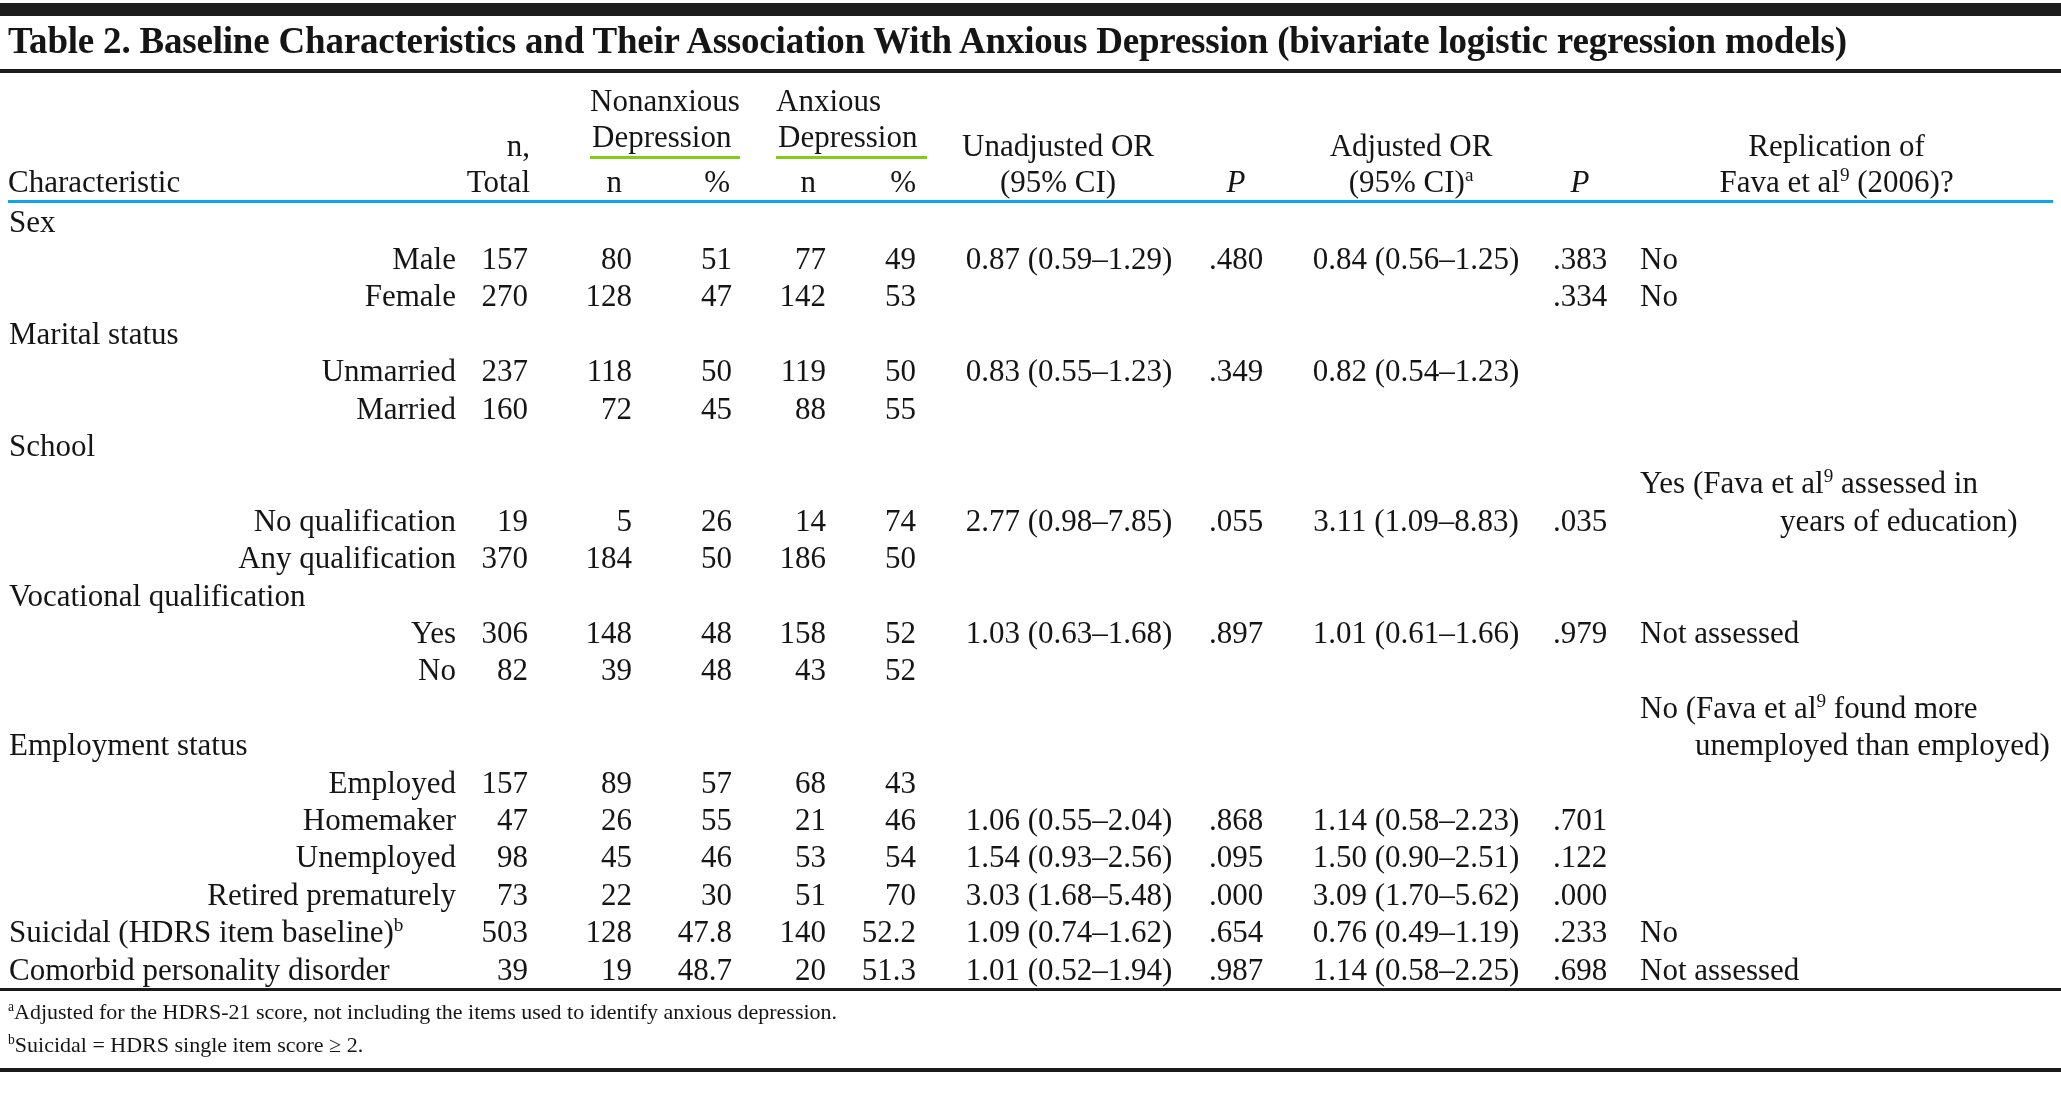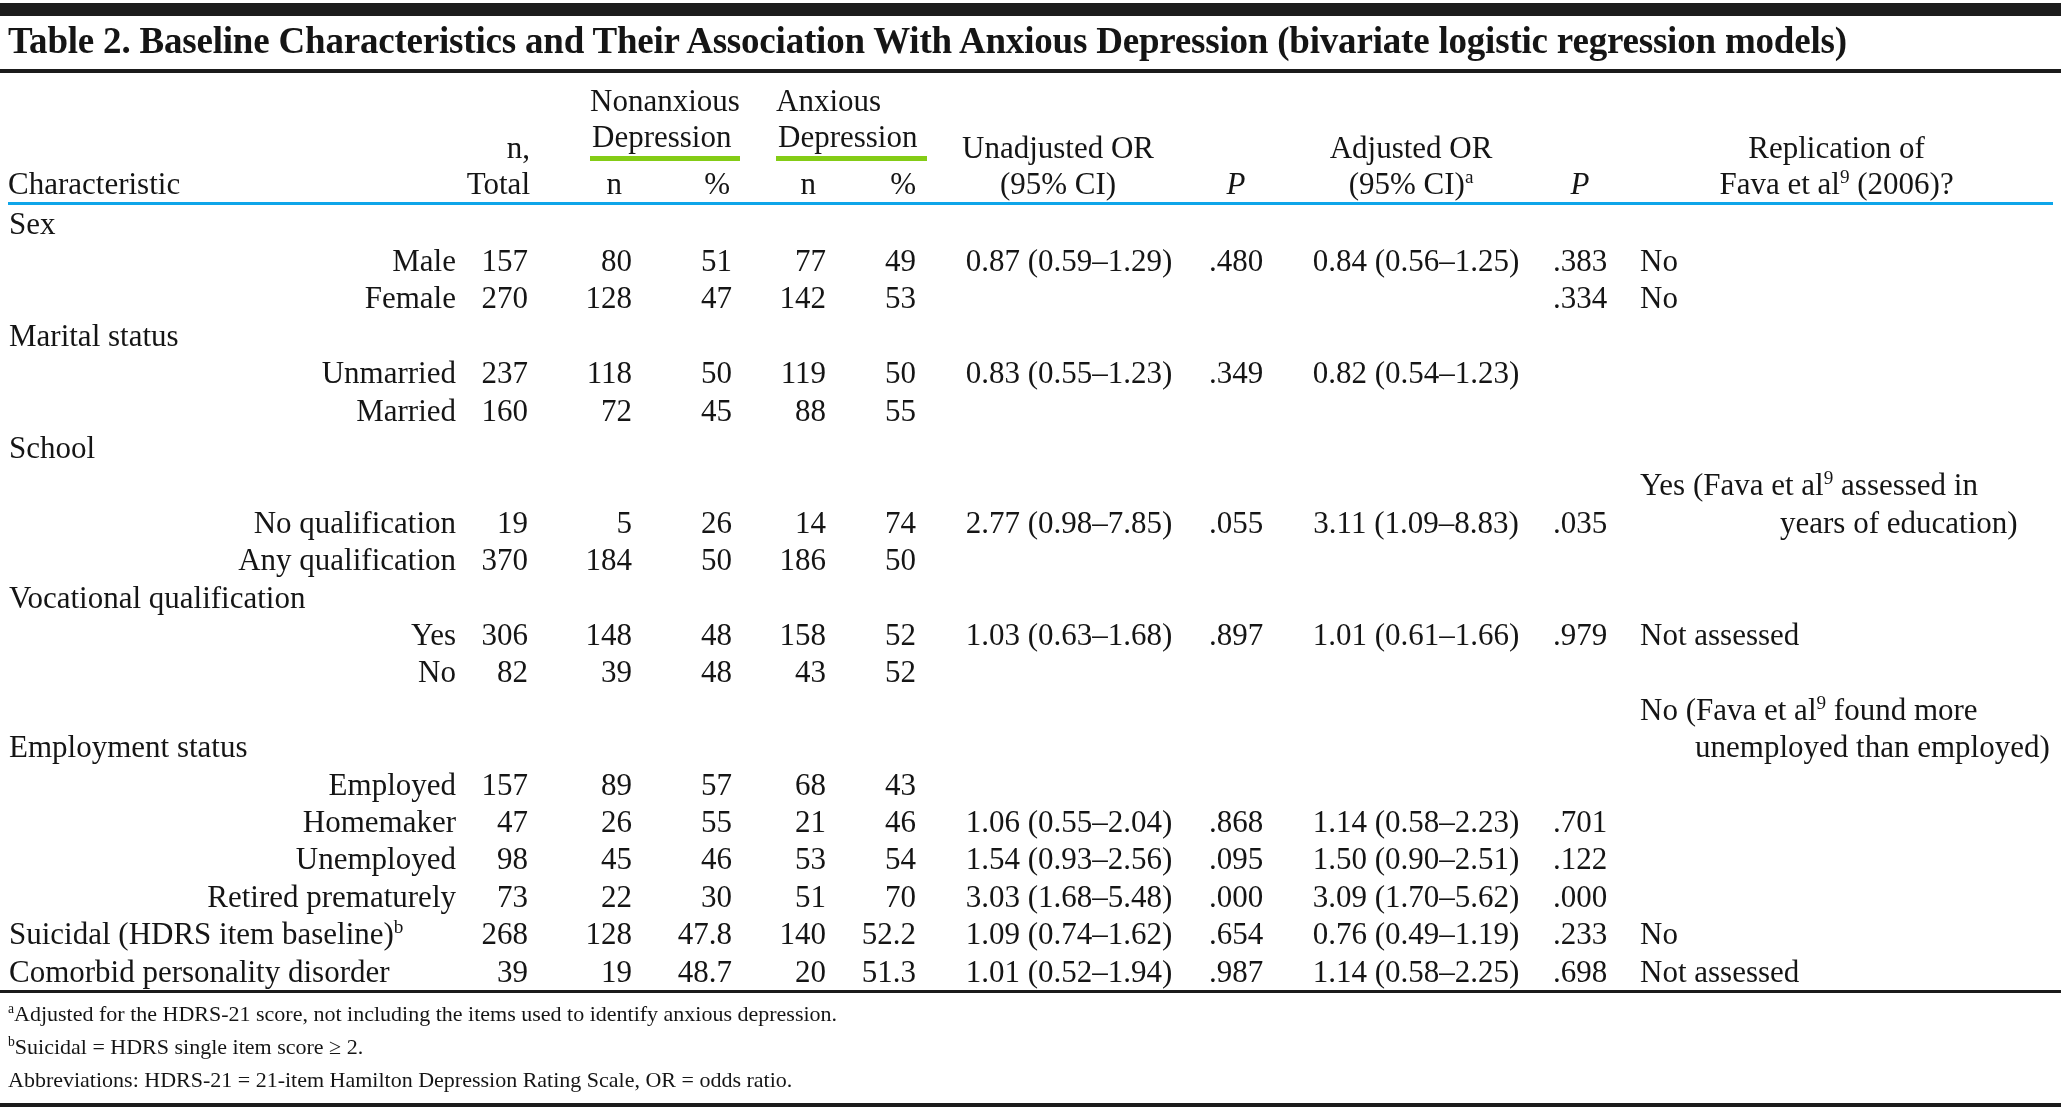--- a/index.html
+++ b/index.html
@@ -26,21 +26,21 @@
   th,td{padding:0;font-weight:normal;vertical-align:bottom;}
 
   
   thead{line-height:36px;}
   thead th{text-align:left;}
   tr.ha th{padding-top:10px;}
   .bb{border-bottom:3px solid #0ea5e9;}
   .h-ntotal{text-align:right;padding-right:4px;}
   .h-grp{text-align:left;padding-left:56px;padding-bottom:2px;}
   .h-grp-anx{padding-left:36px;margin-top:24px;}
-  .grp-ul{display:inline-block;border-bottom:5px solid #84cc16;padding:0 9px 1px 2px;text-align:right;}
+  .grp-ul{display:inline-block;border-bottom:3px solid #84cc16;padding:0 9px 1px 2px;text-align:right;}
   .h-or{text-align:center;}
   .h-p{text-align:center;}
   .h-repl{text-align:center;}
   tr.hb th{height:40px;}
   .h-n{text-align:right;padding-right:16px;}
   .h-pct{text-align:right;padding-right:10px;}
   .ital{font-style:italic;}
 
   
   tbody td{line-height:37.4px;white-space:nowrap;}
@@ -342,21 +342,21 @@
         <td class="num c-an">51</td>
         <td class="num c-apct">70</td>
         <td class="ctr">3.03 (1.68–5.48)</td>
         <td class="pcol">.000</td>
         <td class="ctr2">3.09 (1.70–5.62)</td>
         <td class="pcol">.000</td>
         <td class="repl"></td>
       </tr>
       <tr class="r17">
         <td class="c-char"><span>Suicidal (HDRS item baseline)</span><sup>b</sup></td>
-        <td class="num c-ntotal">268</td>
+        <td class="num c-ntotal">503</td>
         <td class="num c-nn">128</td>
         <td class="num c-npct">47.8</td>
         <td class="num c-an">140</td>
         <td class="num c-apct">52.2</td>
         <td class="ctr">1.09 (0.74–1.62)</td>
         <td class="pcol">.654</td>
         <td class="ctr2">0.76 (0.49–1.19)</td>
         <td class="pcol">.233</td>
         <td class="repl"><span>No</span></td>
       </tr>
@@ -373,15 +373,14 @@
         <td class="pcol">.698</td>
         <td class="repl"><span>Not assessed</span></td>
       </tr>
     </tbody>
 </table>
 
 <div class="rule-med"></div>
 <div class="footnotes">
   <div class="fn"><sup>a</sup><span>Adjusted for the HDRS-21 score, not including the items used to identify anxious depression.</span></div>
   <div class="fn"><sup>b</sup><span>Suicidal = HDRS single item score ≥ 2.</span></div>
-  <div class="fn"><span>Abbreviations: HDRS-21 = 21-item Hamilton Depression Rating Scale, OR = odds ratio.</span></div>
 </div>
 <div class="bottomrule"></div>
 
 </body></html>

